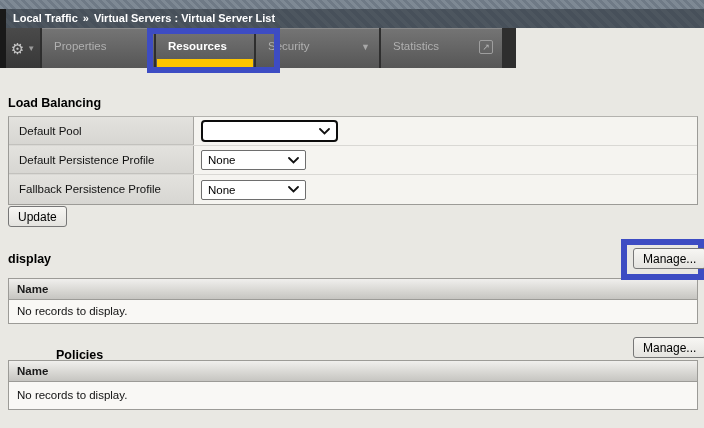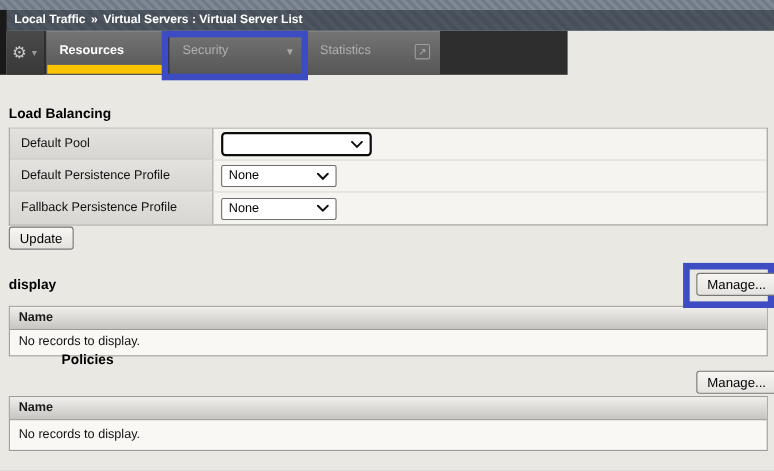--- a/index.html
+++ b/index.html
@@ -38,21 +38,21 @@
   .gear-glyph { font-size:15px; line-height:15px; }
   .gear-caret { font-size:8px; color:#9a9a9a; margin-left:3px; }
   .tab {
     position:relative; height:40px; margin-right:2px;
     background:linear-gradient(180deg,#747474,#565656);
     border-top:1px solid #8b8b8b;
     color:#b0b0b0; font-size:11.5px; padding:11px 0 0 12px; cursor:pointer;
     white-space:nowrap;
   }
   .tab-properties { width:112px; }
-  .tab-resources  { width:110px; color:#ffffff; font-weight:bold; }
+  .tab-resources  { width:98px; color:#ffffff; font-weight:bold; }
   .tab-security   { width:123px; }
   .tab-statistics { width:121px; margin-right:0; }
   .active-underline {
     position:absolute; left:1px; right:1px; bottom:1px; height:8px;
     background:#fdc500;
   }
   .tab-caret {
     position:absolute; right:9px; top:13px; font-size:9px; color:#a8a8a8;
   }
   .ext-icon {
@@ -66,21 +66,21 @@
     pointer-events:none;
   }
   .annotation-tab   { left:147px; top:28px;  width:133px; height:45px; }
   .annotation-manage{ left:621px; top:239px; width:83px;  height:41px; }
   
   .section-title {
     position:absolute; left:8px; font-size:12.5px; font-weight:bold; color:#000;
   }
   .t-lb       { top:96px; }
   .t-irules   { top:252px; }
-  .t-policies { top:320px;padding-left:48px; }
+  .t-policies { top:348px;padding-left:48px; }
 
   .lb-table {
     position:absolute; left:8px; top:116px; width:690px;
     border:1px solid #9c9b97; border-top-color:#b3b2ae; background:#f5f4f0;
   }
   .lb-row { display:flex; height:29px; border-bottom:1px solid #d9d8d4; }
   .lb-row:last-child { border-bottom:none; }
   .lb-label {
     width:185px; flex:none; background:linear-gradient(180deg,#e3e2de,#d7d6d2);
     border-right:1px solid #a5a4a0; border-bottom:1px solid #c2c1bd;
@@ -136,20 +136,23 @@
 
   <div class="breadcrumb-bar">
     <span>Local Traffic</span><span class="sep">»</span><span>Virtual Servers : Virtual Server List</span>
   </div>
   <div class="left-edge"></div>
 
   <div class="tabbar">
     <div class="gear-btn">
       <span class="gear-glyph">⚙</span>
       <span class="gear-caret">▼</span>
+    </div>
+    <div class="tab tab-properties">
+      <span>Properties</span>
     </div>
     <div class="tab tab-resources">
       <span>Resources</span>
       <div class="active-underline"></div>
     </div>
     <div class="tab tab-security">
       <span>Security</span>
       <span class="tab-caret">▼</span>
     </div>
     <div class="tab tab-statistics">

